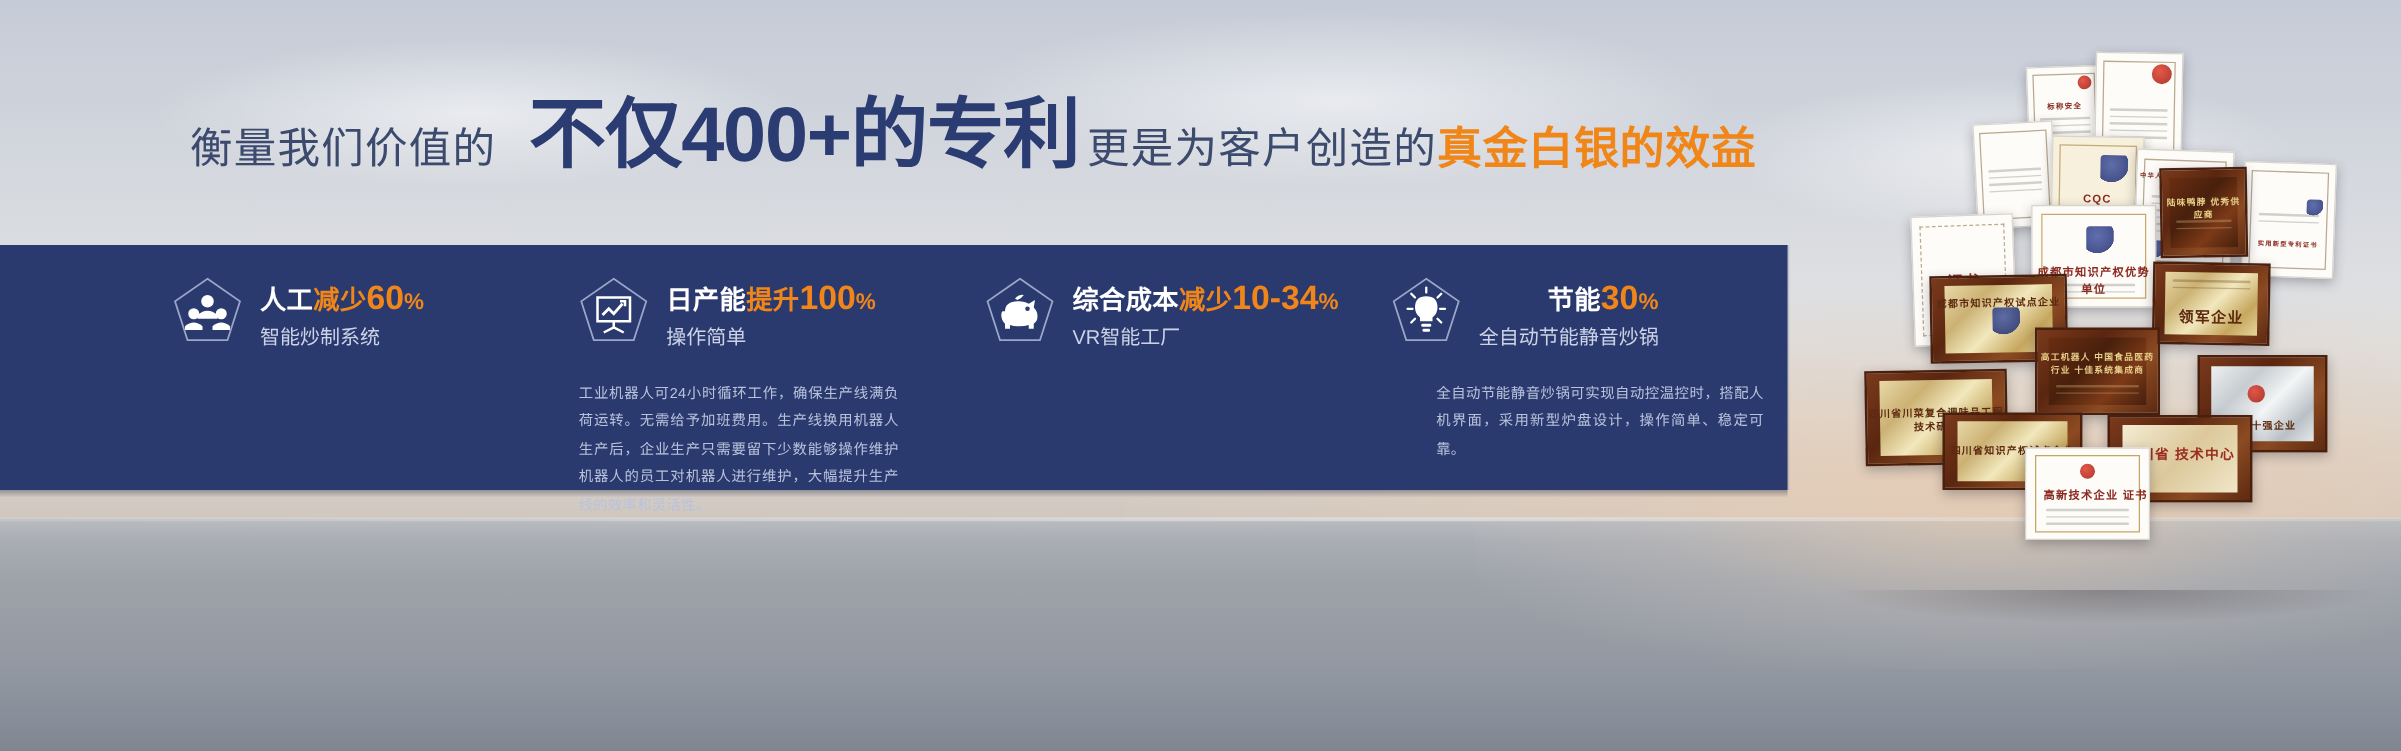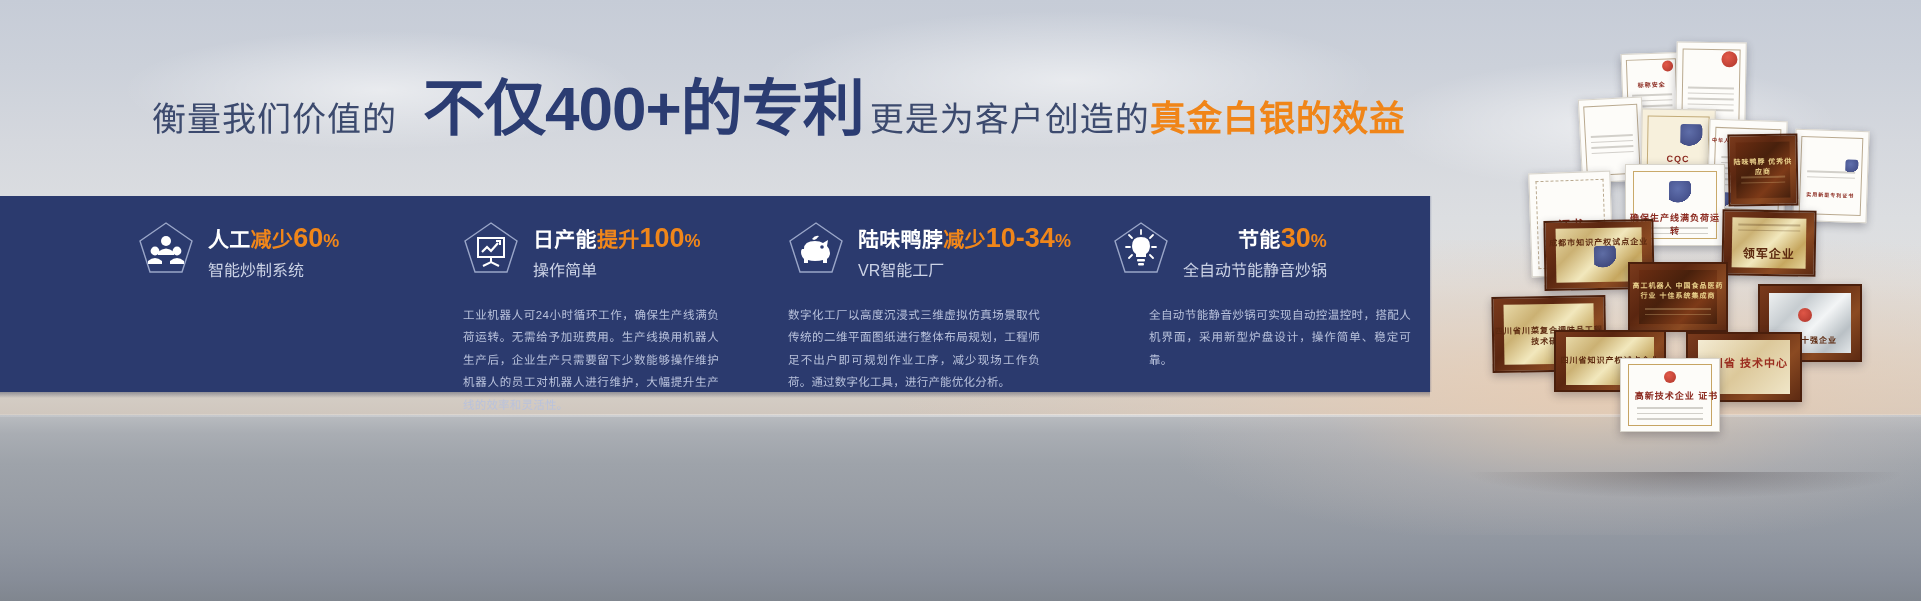--- a/index.html
+++ b/index.html
@@ -260,25 +260,24 @@
           <svg width="56" height="60" viewBox="0 0 56 60">
             <polygon points="28,2 54,20 44,51 12,51 2,20" fill="none" stroke="#9aa6c8" stroke-width="1.4"></polygon>
             <g fill="#ffffff">
               <path d="M16 28 q0 -8 11 -8 q5 0 8 2 l5 -3 l-1 6 q3 3 3 7 q0 4 -3 6 v4 h-4 v-3 q-3 1 -8 1 q-4 0 -7 -1 v3 h-4 v-4 q-3 -3 -3 -7 q0 -2 1 -3z"></path>
               <circle cx="34" cy="26" r="1.8" fill="#2b3a6e"></circle>
               <path d="M24 18 q3 -4 7 -3 q-2 3 -5 4z"></path>
             </g>
           </svg>
         </div>
         <div class="stat-textcol">
-          <div class="stat-title"><span>陆味鸭脖</span><span class="hl2">减少</span><span class="num">10-34</span><span class="pct">%</span></div>
+          <div class="stat-title"><span>综合成本</span><span class="hl2">减少</span><span class="num">10-34</span><span class="pct">%</span></div>
           <div class="stat-sub">VR智能工厂</div>
         </div>
       </div>
-      <div class="stat-body">数字化工厂以高度沉浸式三维虚拟仿真场景取代传统的二维平面图纸进行整体布局规划，工程师足不出户即可规划作业工序，减少现场工作负荷。通过数字化工具，进行产能优化分析。</div>
     </div>
 
     <div class="stat">
       <div class="stat-head">
         <div class="hexwrap">
           <svg width="56" height="60" viewBox="0 0 56 60">
             <polygon points="28,2 54,20 44,51 12,51 2,20" fill="none" stroke="#9aa6c8" stroke-width="1.4"></polygon>
             <g fill="#ffffff">
               <path d="M28 16 q9 0 9 9 q0 5 -4 8 v3 h-10 v-3 q-4 -3 -4 -8 q0 -9 9 -9z"></path>
               <rect x="24" y="38" width="8" height="2.4" rx="1"></rect>
@@ -372,21 +371,21 @@
       <div class="lines" style="top:66px;">
           <i></i>
           <i></i>
           <i></i>
         </div>
     </div>
 
     <div class="cert paper" style="left:185px;top:124px;width:100px;height:82px;transform:rotate(0deg);">
       <div class="inner" style="border-color:#c9a96a;"></div>
       <div class="emblem" style="left:43px;top:16px;"></div>
-      <div class="lbl" style="top:46px;font-size:9px;">确保生产线满负荷运转</div>
+      <div class="lbl" style="top:46px;font-size:9px;">成都市知识产权优势单位</div>
       <div class="lines" style="top:62px;">
           <i></i>
           <i></i>
         </div>
     </div>
 
     <div class="cert paper" style="left:354px;top:90px;width:74px;height:92px;transform:rotate(2deg);">
       <div class="inner"></div>
         <div class="emblem" style="right:9px;top:28px;width:13px;height:13px;"></div>
       <div class="lbl" style="top:60px;font-size:5px;">实用新型专利证书</div>

